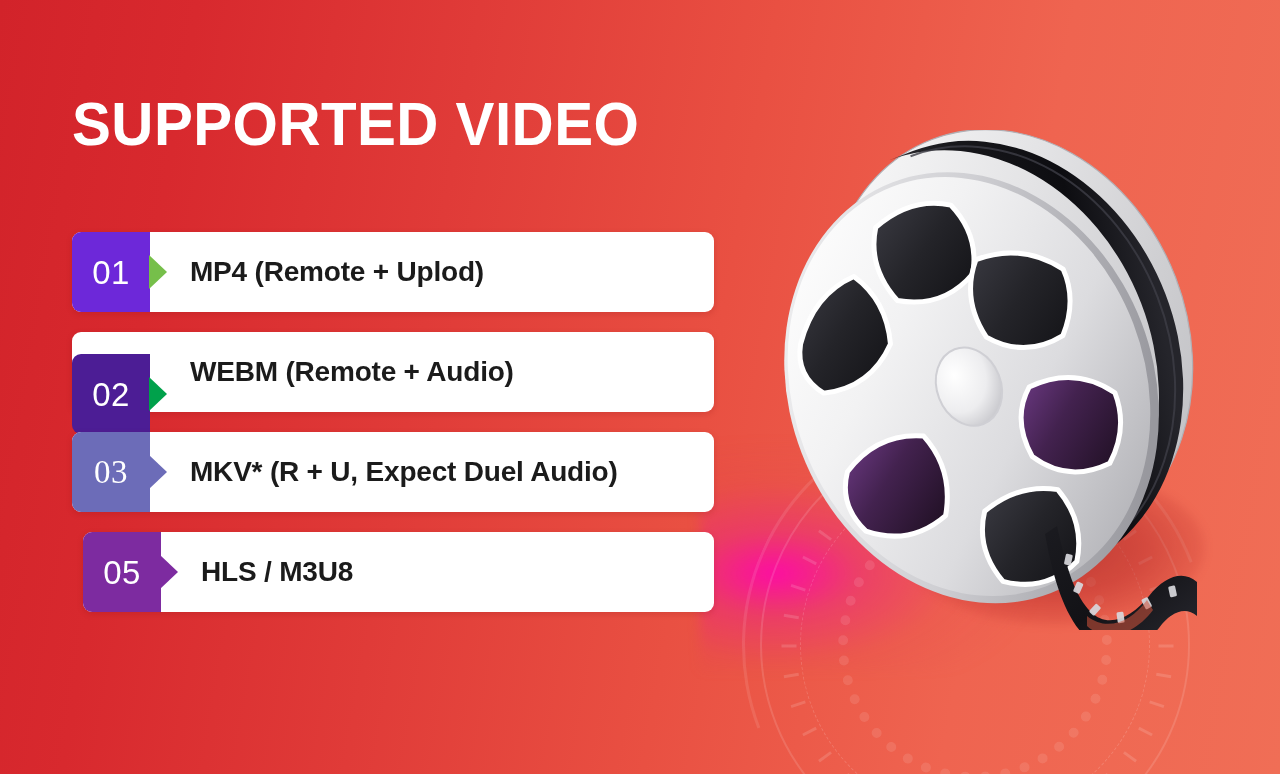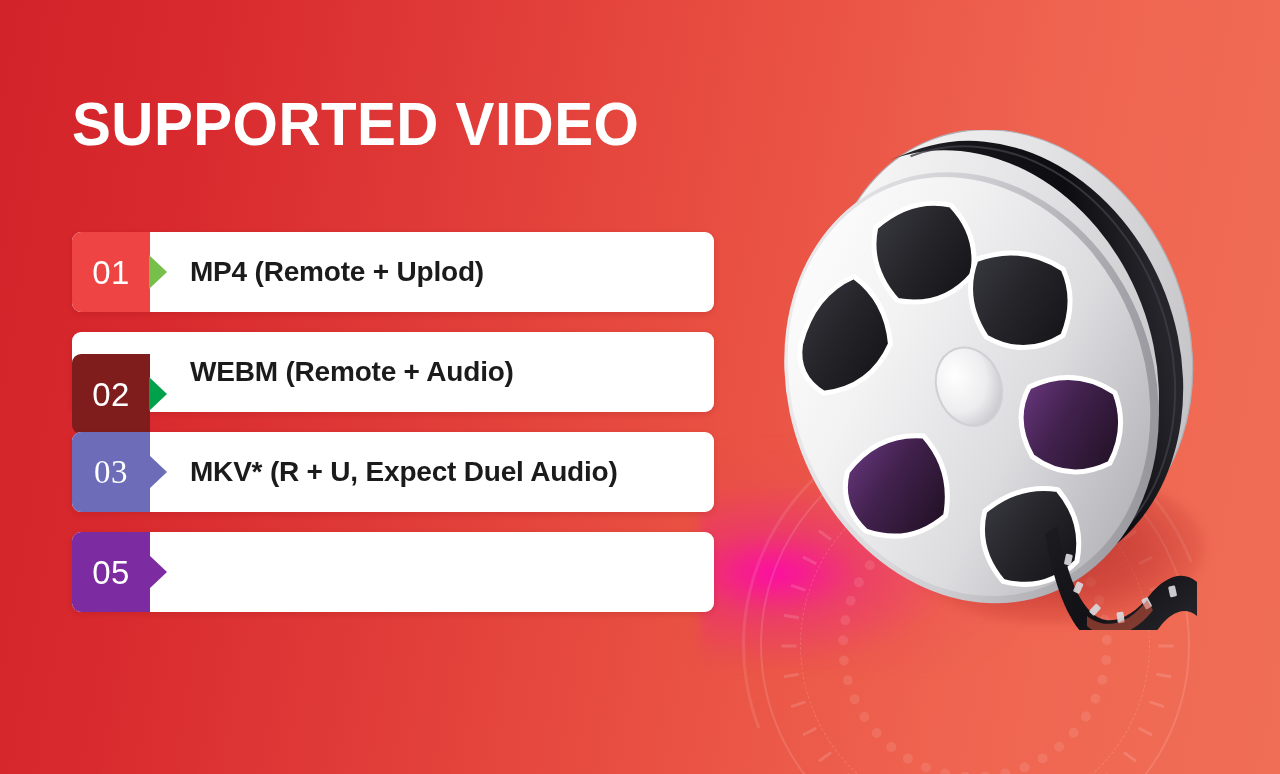--- a/index.html
+++ b/index.html
@@ -120,21 +120,21 @@
     position:relative;
     height:80px;
     margin-bottom:20px;
     background:#ffffff;
     border-radius:9px;
     box-shadow:0 2px 6px rgba(120,10,10,0.18);
     display:flex;
     align-items:center;
     overflow:visible;
   }
-  .row:last-child { margin-bottom:0; }
+  .row:last-child { margin-bottom:0;margin-left:11px; }
 
   .badge {
     position:relative;
     width:78px;
     height:100%;
     border-top-left-radius:9px;
     border-bottom-left-radius:9px;
     display:flex;
     align-items:center;
     justify-content:center;
@@ -223,41 +223,42 @@
       <div class="hud-tick" style="transform: rotate(333deg);"></div>
       <div class="hud-tick" style="transform: rotate(342deg);"></div>
       <div class="hud-tick" style="transform: rotate(351deg);"></div>
     </div>
   <div class="reel-shadow"></div>
 
   <h1 class="title">SUPPORTED VIDEO</h1>
 
   <div class="list" id="format-list">
       <div class="row">
-        <div class="badge" style="background: #ef4444; color: rgb(118, 191, 74); text-align: right;">
+        <div class="badge" style="background: #6d28d9; color: rgb(118, 191, 74); text-align: right;">
           <span class="badge-num">01</span>
         </div>
         <div class="row-label">MP4 (Remote + Uplod)</div>
       </div>
       <div class="row">
-        <div class="badge" style="background: #7f1d1d; color: rgb(0, 161, 75); margin-top: 44px;">
+        <div class="badge" style="background: #4c1d95; color: rgb(0, 161, 75); margin-top: 44px;">
           <span class="badge-num">02</span>
         </div>
         <div class="row-label">WEBM (Remote + Audio)</div>
       </div>
       <div class="row">
         <div class="badge" style="background: rgb(108, 108, 184); color: rgb(108, 108, 184); font-family: Liberation Serif, serif;">
           <span class="badge-num">03</span>
         </div>
         <div class="row-label">MKV* (R + U, Expect Duel Audio)</div>
       </div>
       <div class="row">
         <div class="badge" style="background: rgb(125, 43, 160); color: rgb(125, 43, 160);">
           <span class="badge-num">05</span>
         </div>
+        <div class="row-label">HLS / M3U8</div>
       </div>
     </div>
 
   <div class="reel-wrap">
     <svg class="reel-svg" viewBox="0 0 480 500" xmlns="http://www.w3.org/2000/svg">
       <defs>
         <linearGradient id="gFlangeBack" x1="0" y1="0" x2="1" y2="1">
           <stop offset="0%" stop-color="#ffffff"></stop>
           <stop offset="45%" stop-color="#e3e3e5"></stop>
           <stop offset="100%" stop-color="#b9b9bd"></stop>

